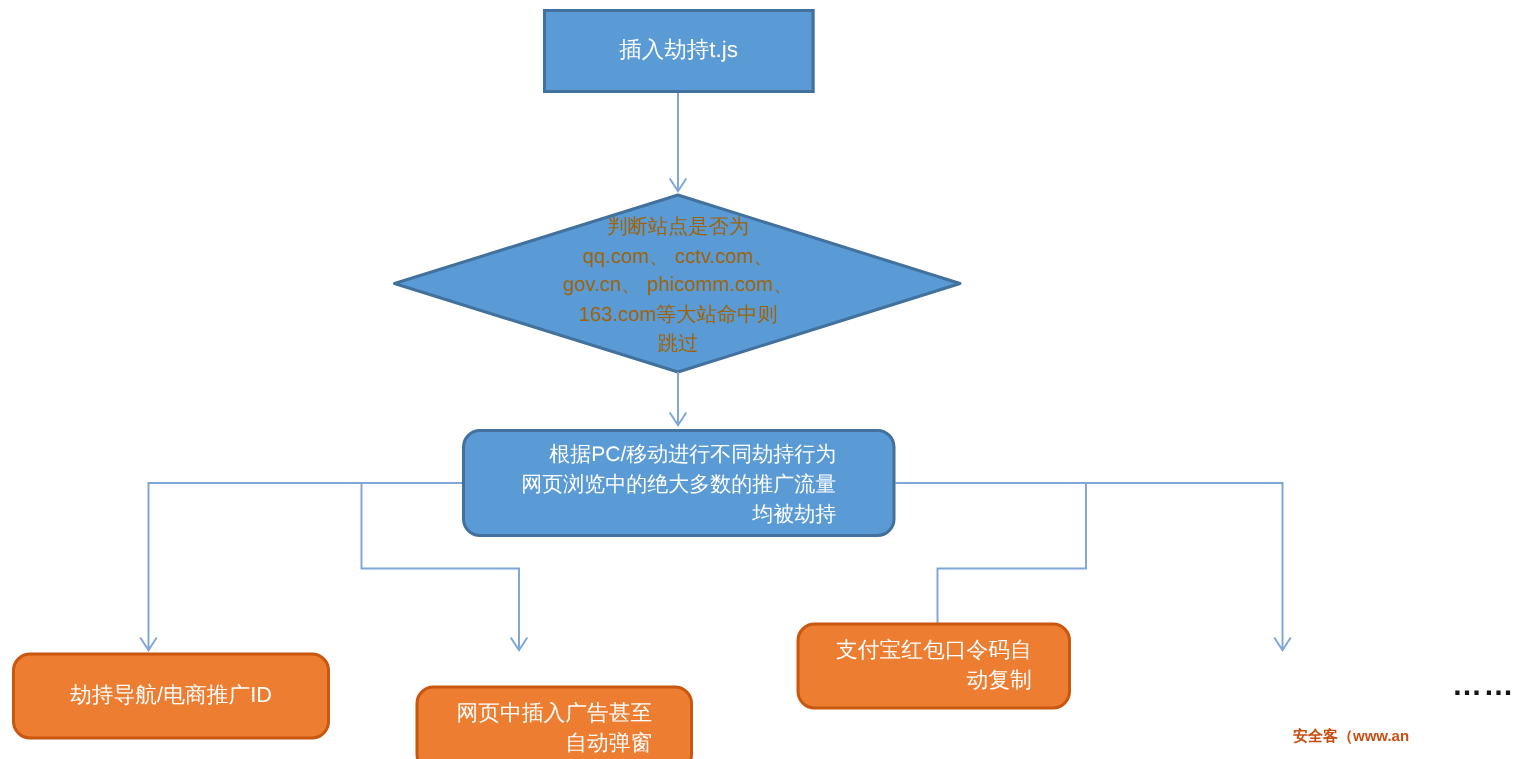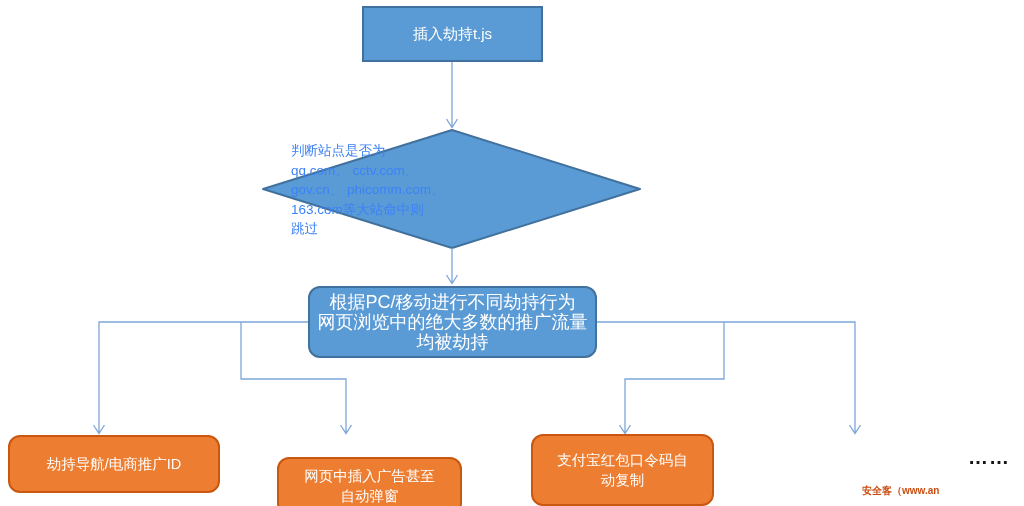--- a/index.html
+++ b/index.html
@@ -20,21 +20,21 @@
     left: 0; top: 0;
     width: 1024px;
     height: 506px;
   }
   .node {
     position: absolute;
     box-sizing: border-box;
     display: flex;
     align-items: center;
     justify-content: center;
-    text-align: center;
+    text-align: right;
     color: #ffffff;
     white-space: pre-line;
     line-height: 20px;
   }
   .node-blue {
     background: #5B9BD5;
     border: 2px solid #41719C;
   }
   .node-orange {
     background: #ED7D31;
@@ -44,35 +44,35 @@
   }
   .start-box {
     left: 362px; top: 6px;
     width: 181px; height: 56px;
     font-size: 15px;
   }
   .decision-label {
     position: absolute;
     left: 291px; top: 141px;
     width: 322px;
-    text-align: left;
-    color: #3b82f6;
+    text-align: center;
+    color: #a16207;
     font-size: 13.5px;
     line-height: 19.5px;
     white-space: pre-line;
   }
   .process-box {
     left: 308px; top: 286px;
     width: 289px; height: 72px;
     border-radius: 12px;
-    font-size: 18px;
+    font-size: 14px;
   }
   .outcome-1 { left: 8px;   top: 435px; width: 212px; height: 58px; }
   .outcome-2 { left: 277px; top: 457px; width: 185px; height: 58px; }
-  .outcome-3 { left: 531px; top: 434px; width: 183px; height: 72px; }
+  .outcome-3 { left: 531px; top: 415px; width: 183px; height: 58px; }
   .outcome-4 { left: 762px; top: 435px; width: 186px; height: 58px; }
   .ellipsis {
     position: absolute;
     left: 968px; top: 446px;
     font-size: 20px;
     font-weight: bold;
     color: #141414;
     letter-spacing: 1px;
   }
   .watermark {

